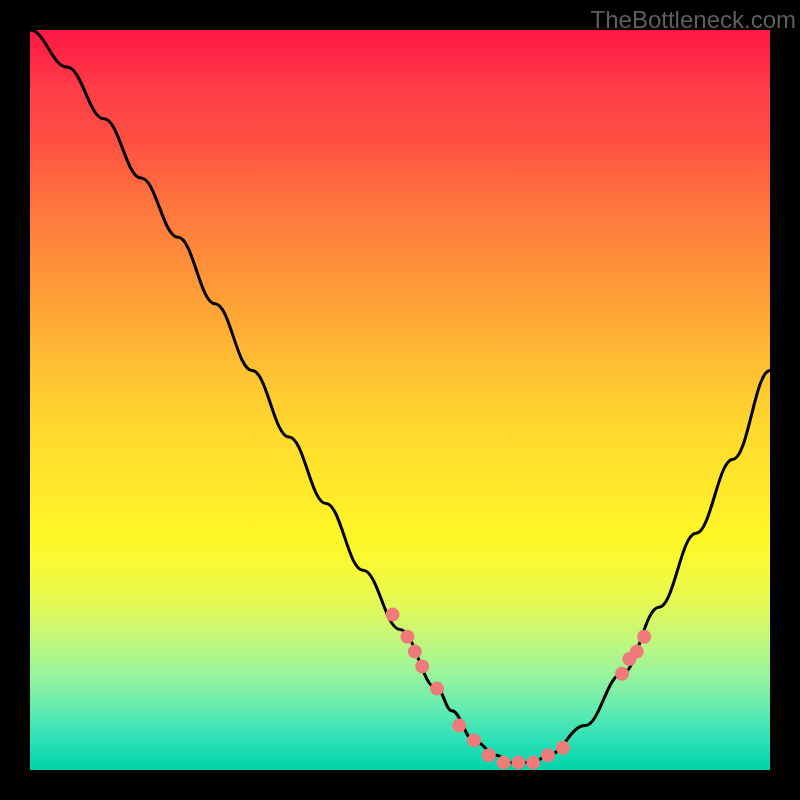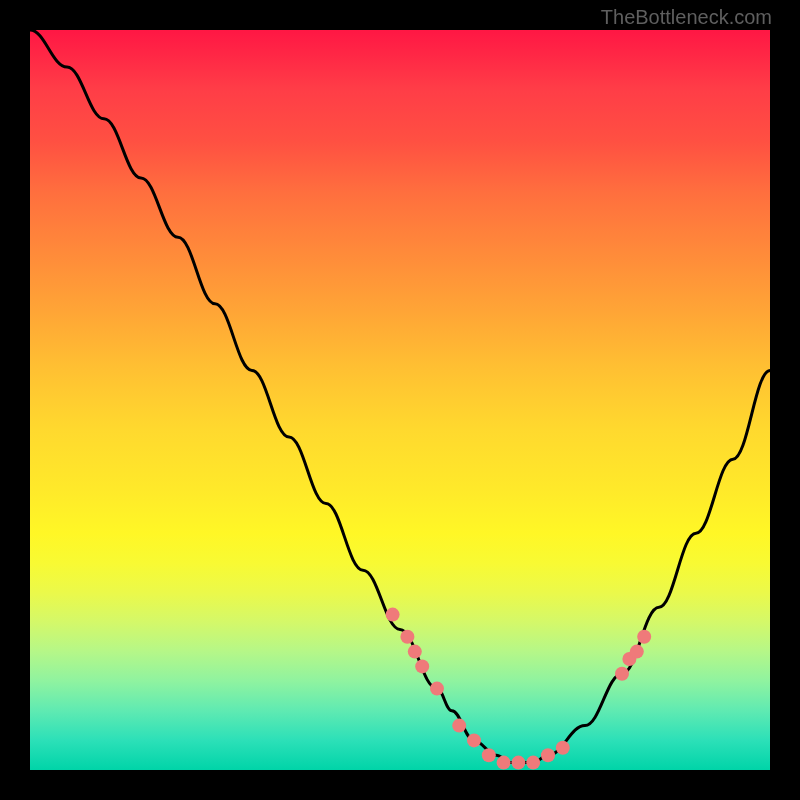--- a/index.html
+++ b/index.html
@@ -6,23 +6,23 @@
   body {
     width: 800px;
     height: 800px;
     background: #000;
     position: relative;
     font-family: Arial, sans-serif;
   }
   .watermark {
     position: absolute;
     top: 6px;
-    right: 28px;
+    right: 4px;
     color: #5f5f5f;
-    font-size: 20px;
+    font-size: 24px;
     font-weight: 500;
     z-index: 10;
   }
   .plot-area {
     position: absolute;
     left: 30px;
     top: 30px;
     width: 740px;
     height: 740px;
     background: linear-gradient(to bottom,

